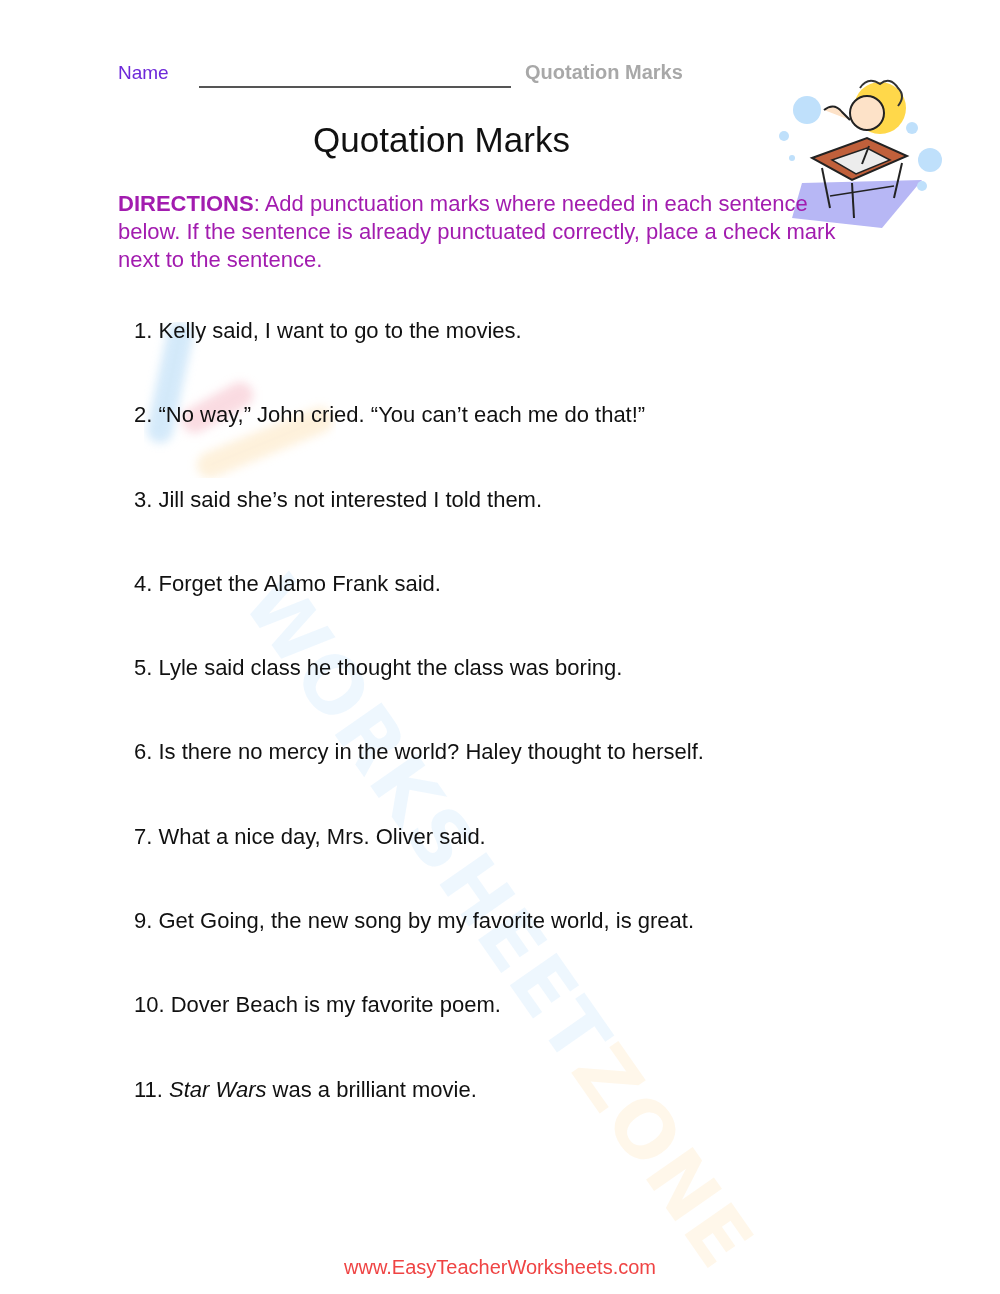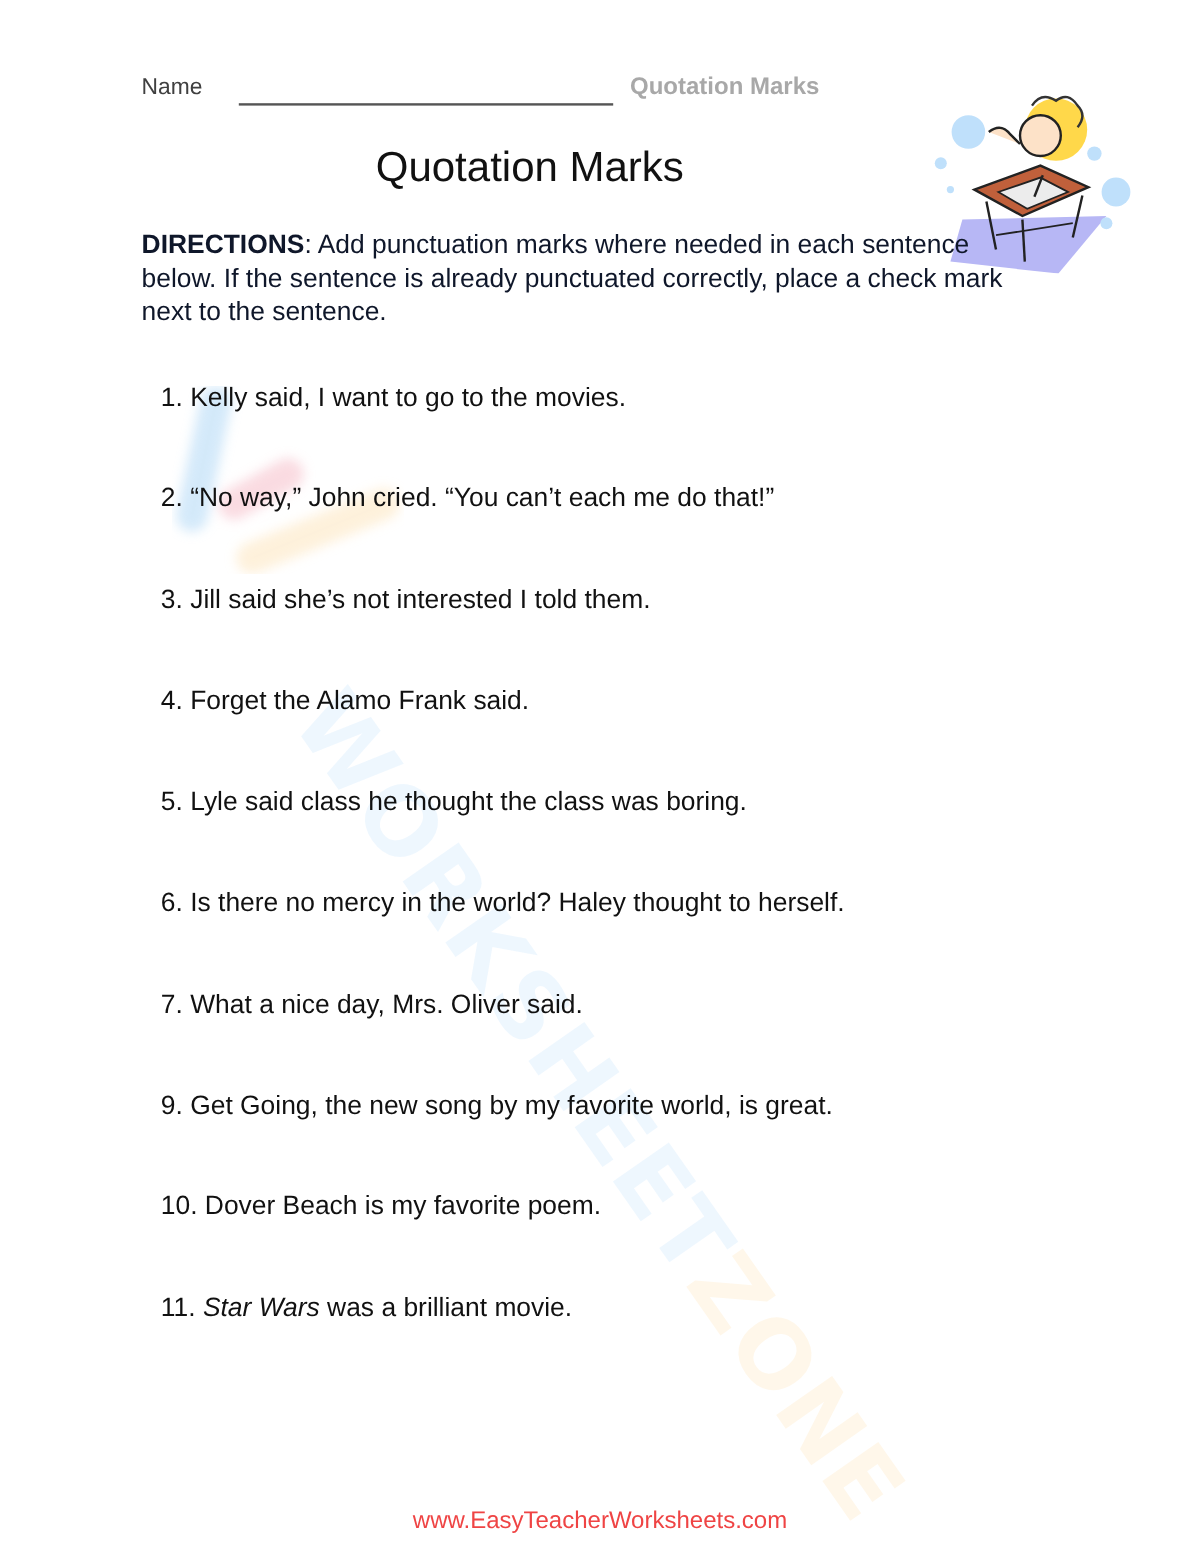--- a/index.html
+++ b/index.html
@@ -3,29 +3,29 @@
   <meta charset="utf-8">
   <style>
     html, body { margin: 0; padding: 0; background: #ffffff; }
     body { width: 1000px; height: 1294px; position: relative; overflow: hidden; font-family: "Liberation Sans", sans-serif; color: #111; }
     .watermark { position: absolute; pointer-events: none; }
     .wm-logo { left: 140px; top: 320px; width: 230px; height: 180px; }
     .wm-text { position: absolute; left: 300px; top: 560px; font-family: "DejaVu Sans", sans-serif; font-weight: bold; font-size: 78px; letter-spacing: 2px; transform: rotate(55deg); transform-origin: left top; white-space: nowrap; }
     .wm-text .w1 { color: rgba(120, 190, 245, 0.13); }
     .wm-text .w2 { color: rgba(255, 190, 90, 0.13); }
 
-    .name-label { position: absolute; left: 118px; top: 62px; font-size: 19px; color: #404040; }
+    .name-label { position: absolute; left: 118px; top: 62px; font-size: 19px; color: #6d28d9; }
     .name-line { position: absolute; left: 199px; top: 86px; width: 312px; height: 2px; background: #555; }
     .header-topic { position: absolute; left: 525px; top: 61px; font-size: 20px; font-weight: bold; color: #a8a8a8; }
 
     .clipart { position: absolute; left: 772px; top: 68px; width: 180px; height: 160px; }
 
     .title { position: absolute; left: 0; width: 883px; top: 120px; text-align: center; font-size: 35px; color: #111; }
 
-    .directions { position: absolute; left: 118px; top: 190px; width: 740px; font-size: 22px; line-height: 28px; color: #0f172a; }
+    .directions { position: absolute; left: 118px; top: 190px; width: 740px; font-size: 22px; line-height: 28px; color: #a21caf; }
     .directions b { font-weight: bold; }
 
     .items { position: absolute; left: 118px; top: 302px; margin: 16px; padding: 0; list-style: none; }
     .item { font-size: 22px; height: 84.3px; color: #111; white-space: nowrap; }
     .item i { font-style: italic; text-align: center; }
 
     .footer-link { position: absolute; left: 0; width: 1000px; top: 1212px; text-align: center; font-size: 20px; color: #ef4444; text-decoration: none; margin-top: 44px; }
   </style>
 </head>
 <body>

